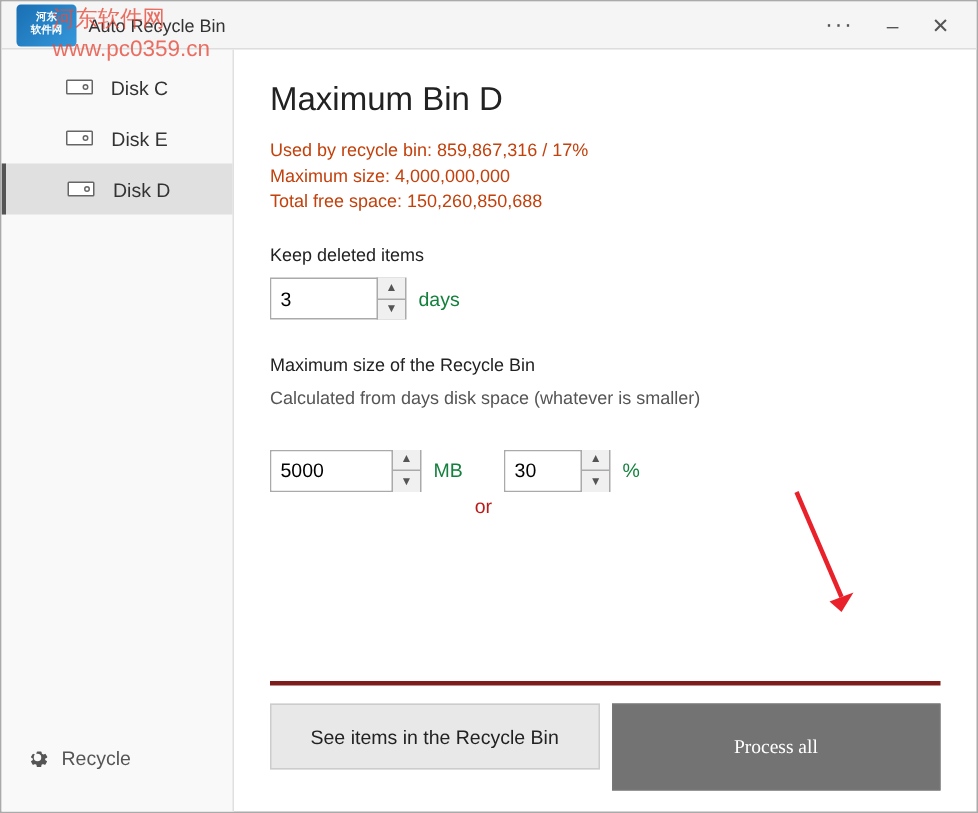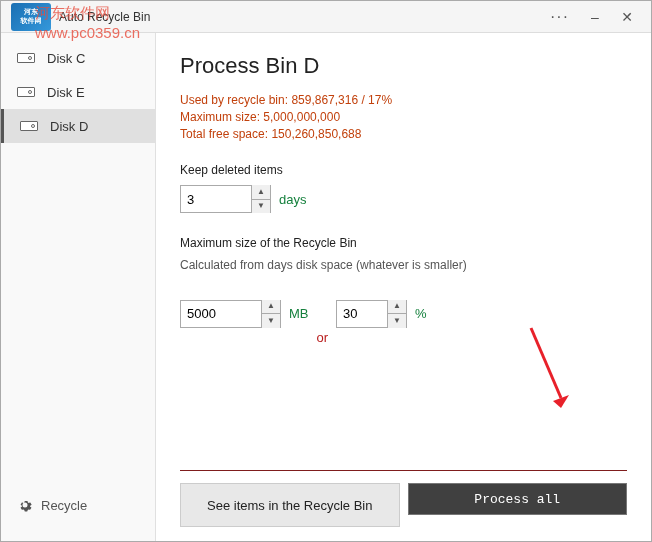--- a/index.html
+++ b/index.html
@@ -102,20 +102,21 @@
       flex-direction: column;
       padding: 8px 0;
     }
     .sidebar-item {
       display: flex;
       align-items: center;
       padding: 9px 16px;
       cursor: pointer;
       gap: 10px;
       color: #333;
+      justify-content: center;
     }
     .sidebar-item.active {
       background: #e0e0e0;
       border-left: 3px solid #555;
     }
     .disk-icon {
       width: 20px;
       height: 16px;
       display: flex;
       flex-direction: column;
@@ -249,40 +250,40 @@
       color: #555;
       margin-bottom: 10px;
     }
 
     
     .bottom-bar {
       display: flex;
       gap: 0;
       padding: 12px 0 0;
       margin-top: auto;
-      border-top: 1px solid #7f1d1d;
+      border-top: 3px solid #7f1d1d;
     }
     .btn-secondary {
       flex: 1;
       height: 44px;
       background: #e8e8e8;
       border: 1px solid #ccc;
       cursor: pointer;
       font-size: 13px;
       font-family: 'Segoe UI', sans-serif;
       color: #222;
     }
     .btn-primary {
       flex: 1;
-      height: 32px;
-      background: #404040;
+      height: 58px;
+      background: #737373;
       border: 1px solid #777;
       cursor: pointer;
       font-size: 13px;
-      font-family: Liberation Mono, monospace;
+      font-family: Liberation Serif, serif;
       color: #fff;
       margin-left: 8px;
     }
   </style>
 </head>
 <body>
 
 <div class="titlebar">
   <div class="titlebar-logo">
     <div class="titlebar-logo-text">河东<br>软件网</div>
@@ -331,24 +332,24 @@
       <div class="settings-item">
         <svg class="settings-icon-svg" viewBox="0 0 16 16" fill="#555">
           <path d="M8 10.5a2.5 2.5 0 1 1 0-5 2.5 2.5 0 0 1 0 5zm5.3-1.8l1-.6a.5.5 0 0 0 .2-.6l-1-1.7a.5.5 0 0 0-.6-.2l-1.1.4a5 5 0 0 0-.9-.5l-.2-1.1A.5.5 0 0 0 10 4H8a.5.5 0 0 0-.5.4l-.2 1.1a5 5 0 0 0-.9.5L5.3 5.6a.5.5 0 0 0-.6.2l-1 1.7a.5.5 0 0 0 .2.6l1 .6v1l-1 .6a.5.5 0 0 0-.2.6l1 1.7a.5.5 0 0 0 .6.2l1.1-.4a5 5 0 0 0 .9.5l.2 1.1a.5.5 0 0 0 .5.4h2a.5.5 0 0 0 .5-.4l.2-1.1a5 5 0 0 0 .9-.5l1.1.4a.5.5 0 0 0 .6-.2l1-1.7a.5.5 0 0 0-.2-.6l-1-.6v-1z"></path>
         </svg>
         <span>Recycle</span>
       </div>
     </div>
   </div>
 
   <div class="content">
-    <h1 class="page-title">Process Bin D</h1>
+    <h1 class="page-title">Maximum Bin D</h1>
 
     <div class="info-row">Used by recycle bin: 859,867,316 / 17%</div>
-    <div class="info-row">Maximum size: 5,000,000,000</div>
+    <div class="info-row">Maximum size: 4,000,000,000</div>
     <div class="info-row">Total free space: 150,260,850,688</div>
 
     <div class="section-title">Keep deleted items</div>
     <div class="input-row">
       <div class="spinner-input">
         <input type="text" value="3" style="">
         <div class="spinner-arrows">
           <button class="arrow-btn">▲</button>
           <button class="arrow-btn">▼</button>
         </div>

